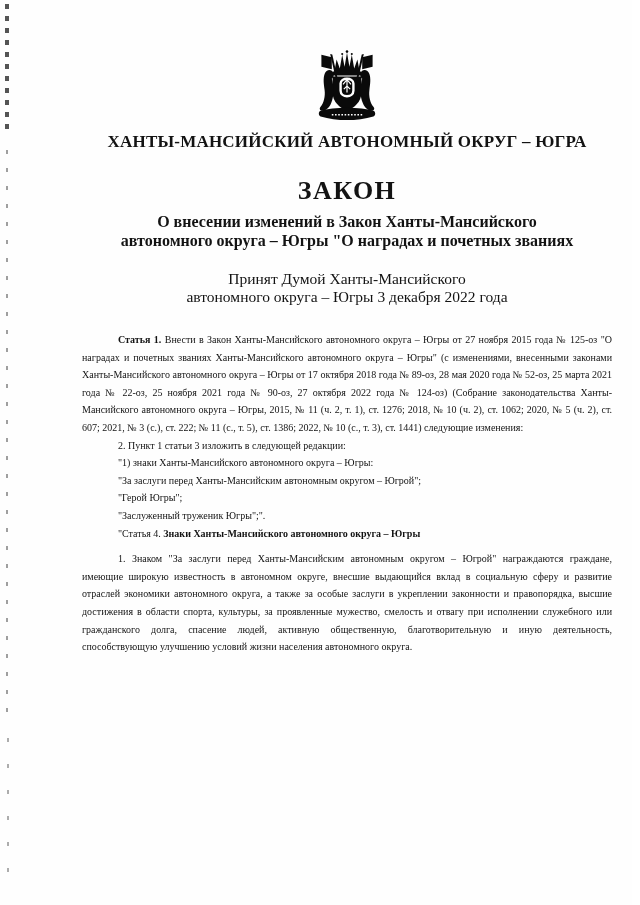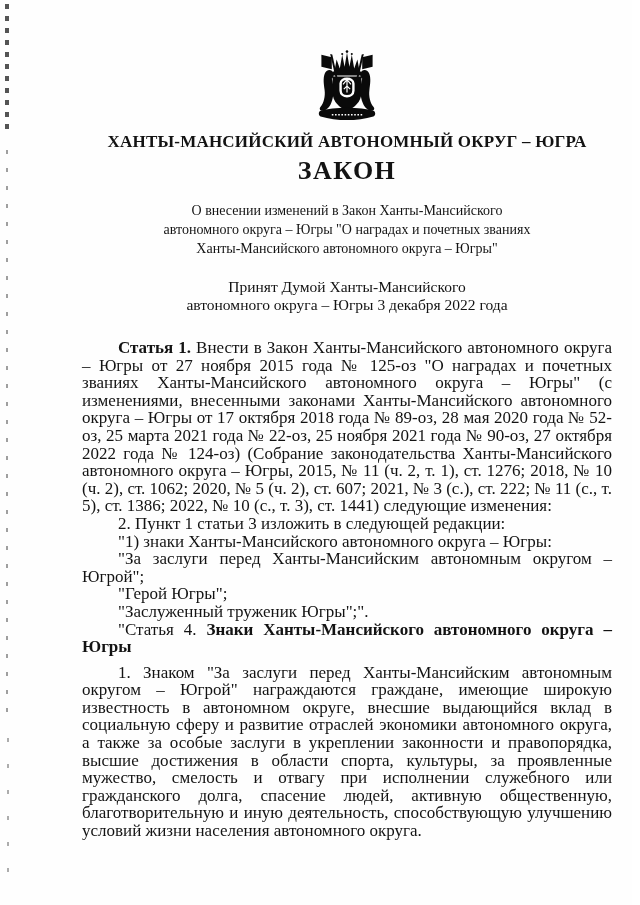--- a/index.html
+++ b/index.html
@@ -26,34 +26,34 @@
   .content { position: absolute; left: 82px; top: 0; width: 530px; }
 
   .emblem { margin-top: 47px; height: 78px; display: flex; justify-content: center; }
 
   .region {
     margin-top: 7px; text-align: center;
     font-weight: bold; font-size: 17px; letter-spacing: .2px;
     white-space: nowrap;
   }
   .doctype {
-    margin-top: 4px; text-align: center;
+    margin-top: 24px; text-align: center;
     font-weight: bold; font-size: 26px; letter-spacing: 1.5px;
   }
   .title {
-    margin-top: 15px; text-align: center;
-    font-weight: normal; font-size: 14px; line-height: 19px;
+    margin-top: 6px; text-align: center;
+    font-weight: bold; font-size: 16px; line-height: 19px;
   }
   .adoption {
     margin-top: 20px; text-align: center;
     font-size: 15.5px; line-height: 18px;
   }
   .bodytext {
     margin-top: 25px;
-    font-size: 17px; line-height: 17.6px;
+    font-size: 10px; line-height: 17.6px;
     text-align: justify;
   }
   .bodytext p { margin: 0; text-indent: 36px; }
   .bodytext p.final { margin-top: 8px; }
   .b { font-weight: bold; }
 </style>
 </head>
 <body>
 
 <div class="page">
@@ -96,21 +96,20 @@
       </svg>
     </div>
 
     <div class="region">ХАНТЫ-МАНСИЙСКИЙ АВТОНОМНЫЙ ОКРУГ – ЮГРА</div>
 
     <div class="doctype">ЗАКОН</div>
 
     <div class="title">
       <div>О внесении изменений в Закон Ханты-Мансийского</div>
       <div>автономного округа – Югры "О наградах и почетных званиях</div>
-      <div>Ханты-Мансийского автономного округа – Югры"</div>
     </div>
 
     <div class="adoption">
       <div>Принят Думой Ханты-Мансийского</div>
       <div>автономного округа – Югры 3 декабря 2022 года</div>
     </div>
 
     <div class="bodytext">
       <p><span class="b">Статья 1.</span><span> Внести в Закон Ханты-Мансийского автономного округа – Югры от 27 ноября 2015 года № 125-оз "О наградах и почетных званиях Ханты-Мансийского автономного округа – Югры" (с изменениями, внесенными законами Ханты-Мансийского автономного округа – Югры от 17 октября 2018 года № 89-оз, 28 мая 2020 года № 52-оз, 25 марта 2021 года № 22-оз, 25 ноября 2021 года № 90-оз, 27 октября 2022 года № 124-оз) (Собрание законодательства Ханты-Мансийского автономного округа – Югры, 2015, № 11 (ч. 2, т. 1), ст. 1276; 2018, № 10 (ч. 2), ст. 1062; 2020, № 5 (ч. 2), ст. 607; 2021, № 3 (с.), ст. 222; № 11 (с., т. 5), ст. 1386; 2022, № 10 (с., т. 3), ст. 1441) следующие изменения:</span></p>
 

